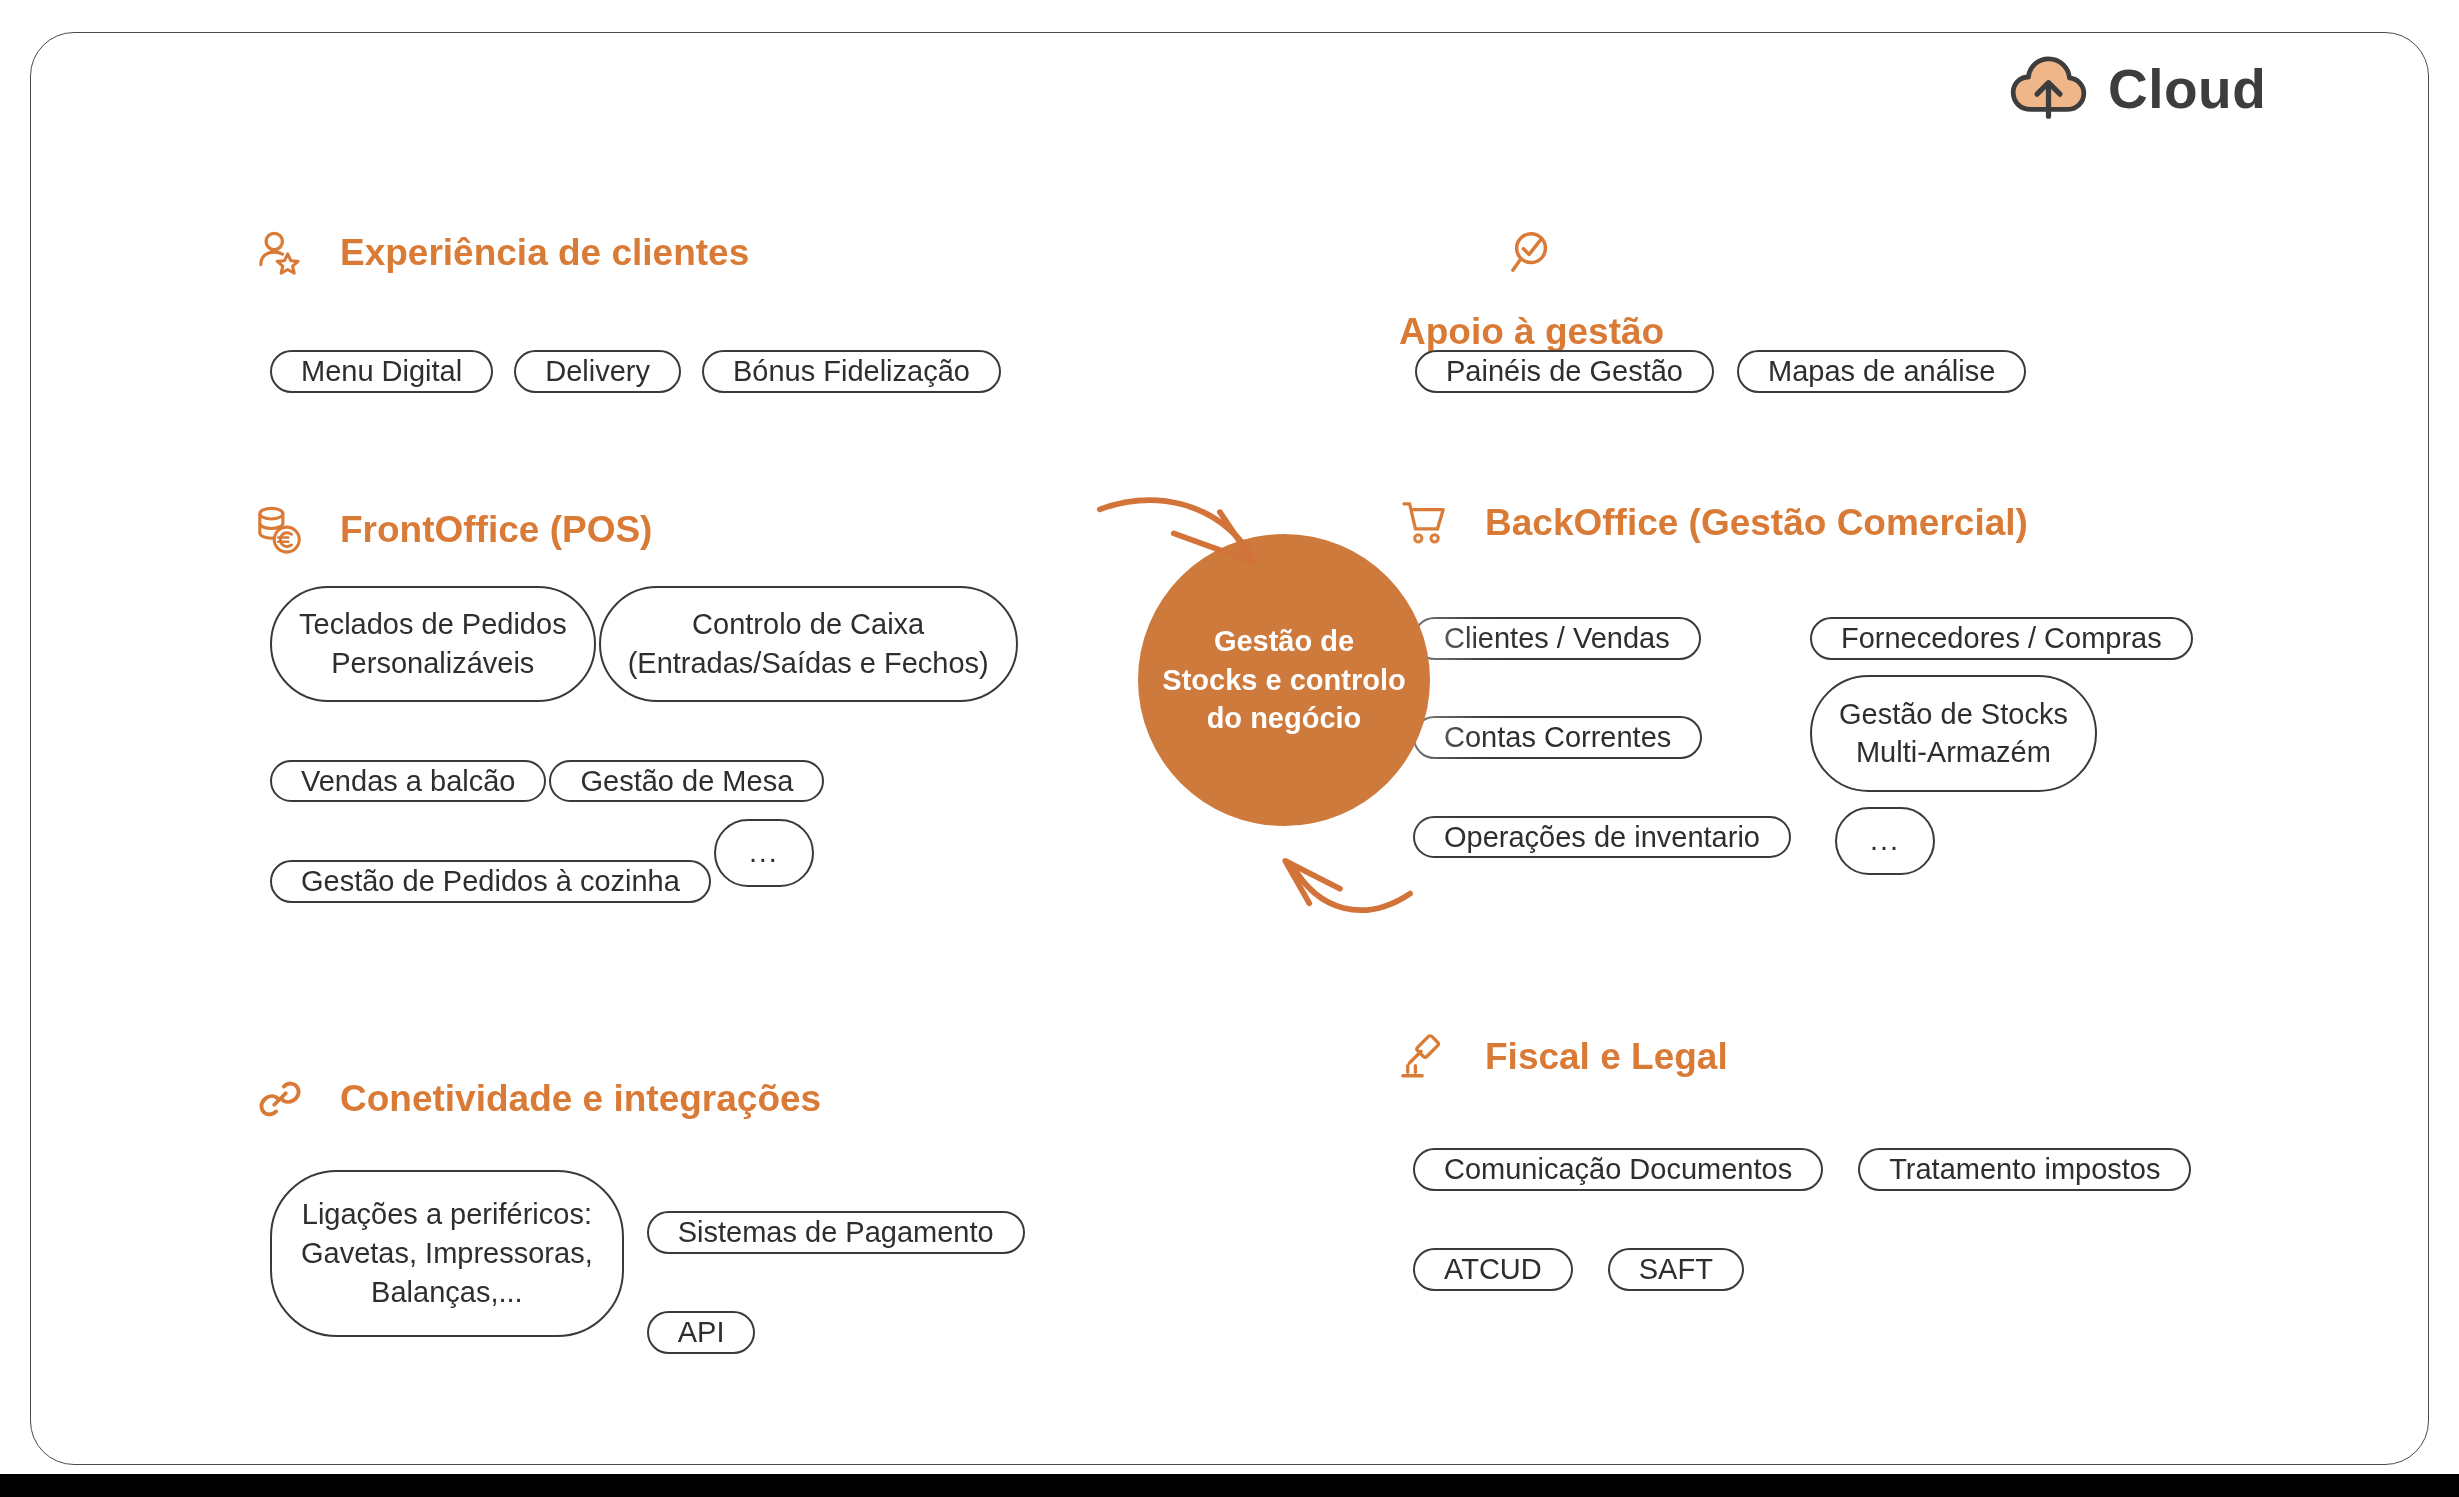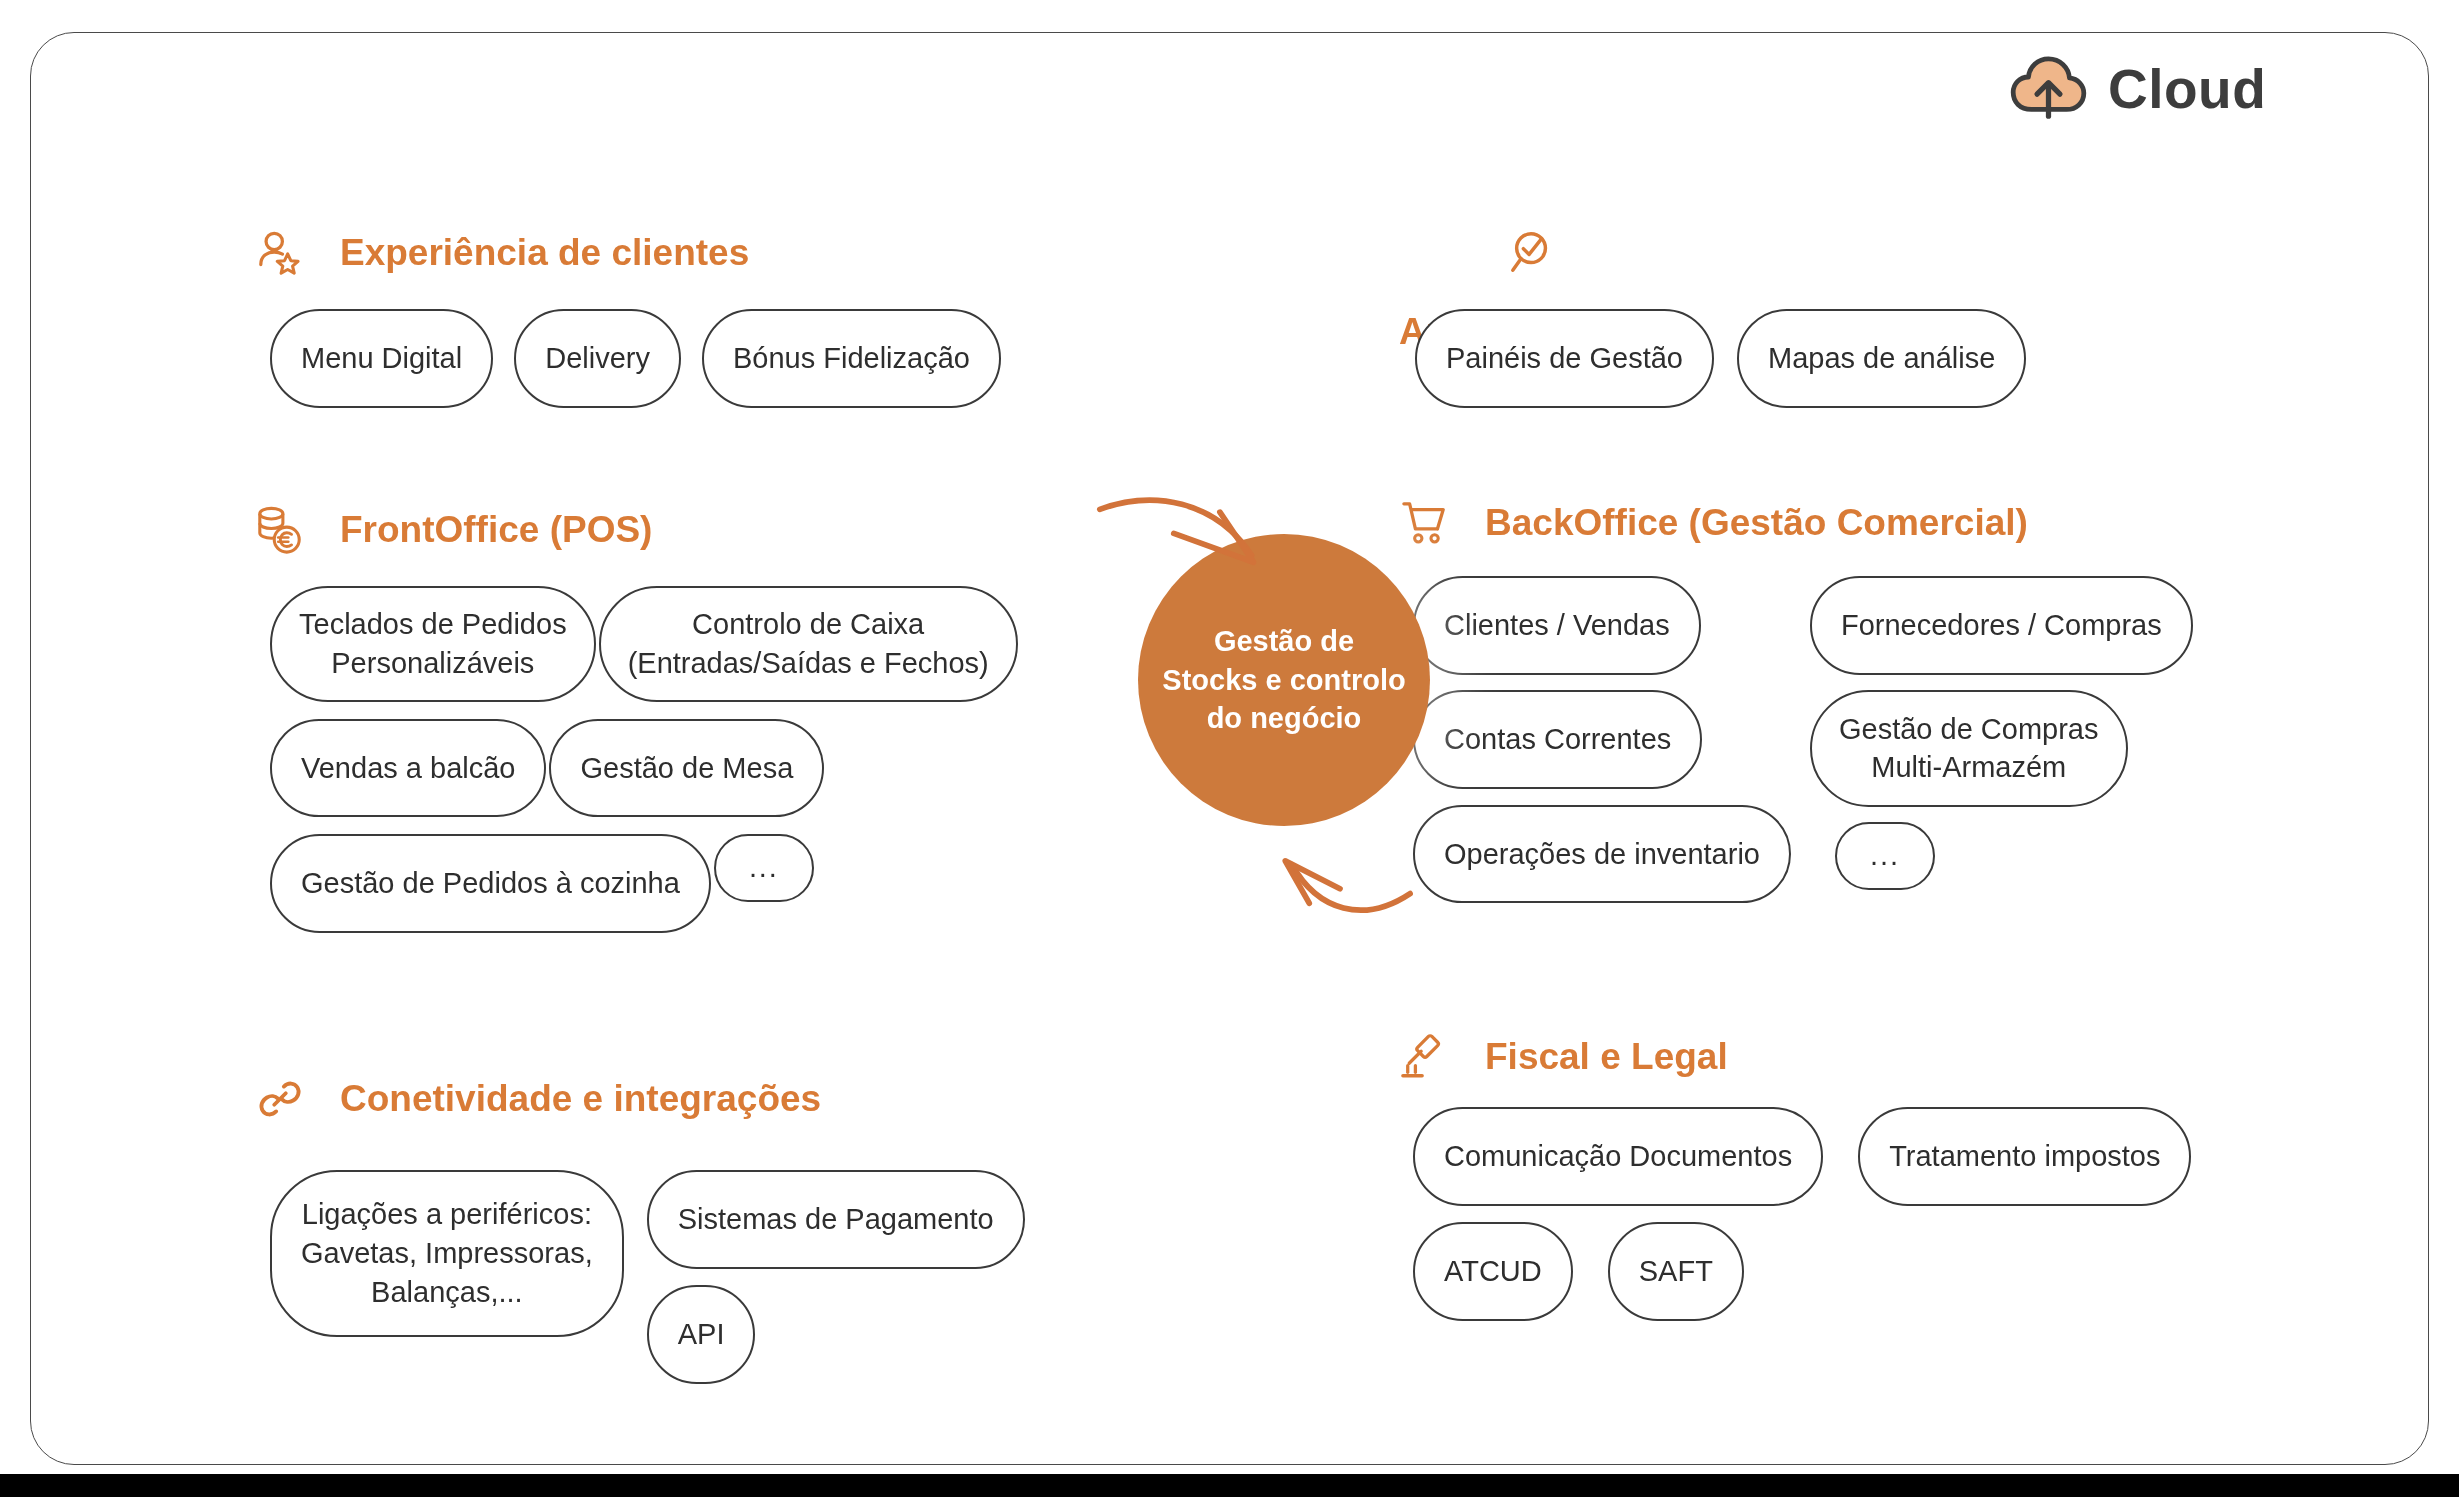--- a/index.html
+++ b/index.html
@@ -83,21 +83,21 @@
     box-sizing: border-box;
     display: flex;
     align-items: center;
     justify-content: center;
     text-align: center;
     color: #2e2e2e;
     font-size: 29px;
     line-height: 1.34;
     background: #ffffff;
   }
-  .pill.one-line { padding: 28px 29px; }
+  .pill.one-line { padding: 0 29px; margin-top: 41px; }
   .pill.multi    { padding: 17.3px 27px; }
   .pill.dots     { padding: 12.5px 33px; letter-spacing: 1.9px; }
   .pill .pill-text { display: block; white-space: pre-line; }
 
   
   #card-experiencia { left: 214px; top: 187px; width: 972px; height: 243px; }
   #card-experiencia .card-header { position: absolute; left: 40px; top: 40px; }
   #card-experiencia .pill-rows { position: absolute; left: 56px; top: 122px; }
   #card-experiencia .pill-row { gap: 21px; }
 
@@ -326,21 +326,21 @@
           </div>
         <div class="pill one-line">
           <span class="pill-text">Operações de inventario</span>
           </div>
       </div>
       <div class="bo-col">
         <div class="pill one-line">
           <span class="pill-text">Fornecedores / Compras</span>
           </div>
         <div class="pill multi">
-          <span class="pill-text">Gestão de Compras
+          <span class="pill-text">Gestão de Stocks
 Multi-Armazém</span>
           </div>
         <div class="pill dots" style="margin-left:25px">
           <span class="pill-text">...</span>
           </div>
       </div>
     </div>
   </div>
 
   <div class="card" id="card-fiscal">

